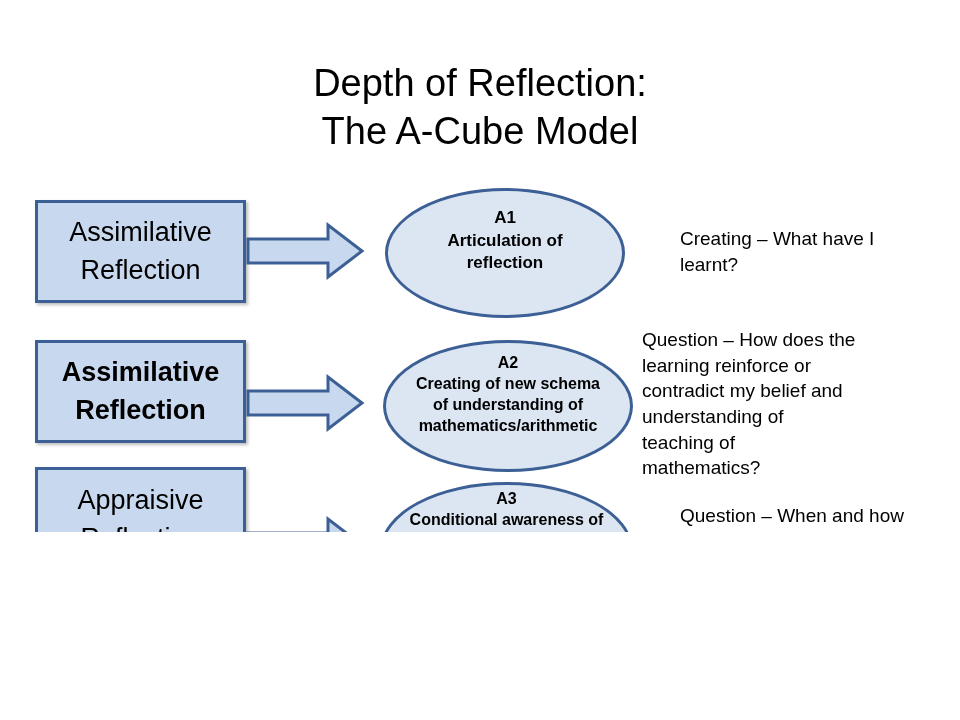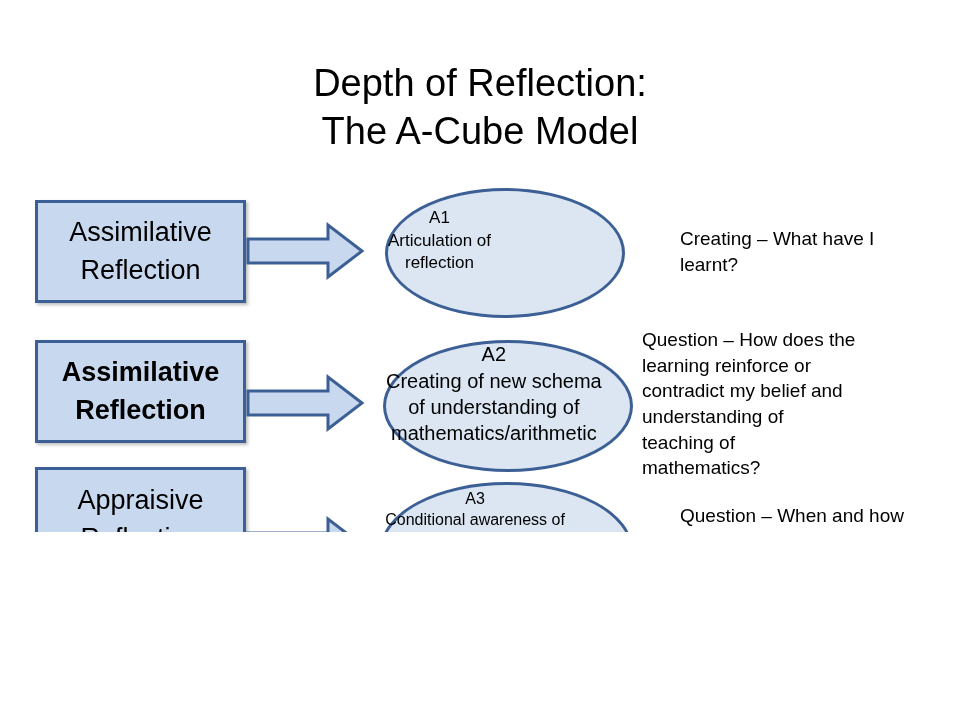--- a/index.html
+++ b/index.html
@@ -58,23 +58,24 @@
     stroke-width: 3;
     stroke-linejoin: miter;
   }
   .stage-ellipse {
     position: absolute;
     background: var(--ellipse-fill, #dce6f2);
     border: 3px solid var(--shape-stroke, #3c6095);
     border-radius: 50%;
     display: flex;
     align-items: center;
-    justify-content: flex-start;
+    justify-content: center;
     box-sizing: border-box;
     padding-bottom: 24px;
+    font-weight: bold;
   }
   .ellipse-text {
     text-align: center;
     white-space: pre-line;
     line-height: 1.32;
   }
   .question {
     position: absolute;
     width: 275px;
     font-size: 19px;
@@ -84,21 +85,21 @@
   
   .row-1 .stage-box     { top: 200px; }
   .row-1 .flow-arrow    { top: 222px; }
   .row-1 .stage-ellipse { top: 188px; left: 385px; width: 240px; height: 130px; }
   .row-1 .ellipse-text  { font-size: 17px; }
   .row-1 .question      { top: 226px; left: 680px; }
   
   .row-2 .stage-box     { top: 340px; font-weight: bold; }
   .row-2 .flow-arrow    { top: 374px; }
   .row-2 .stage-ellipse { top: 340px; left: 383px; width: 250px; height: 132px; }
-  .row-2 .ellipse-text  { font-size: 20px; }
+  .row-2 .ellipse-text  { font-size: 16px; }
   .row-2 .question      { top: 327px; left: 642px; }
   
   .row-3 .stage-box     { top: 467px; height: 105px; }
   .row-3 .flow-arrow    { top: 516px; }
   .row-3 .stage-ellipse { top: 482px; left: 380px; width: 253px; height: 136px; padding-bottom: 18px; }
   .row-3 .ellipse-text  { font-size: 16px; }
   .row-3 .question      { top: 503px; left: 680px; }
 </style>
 </head>
 <body>

